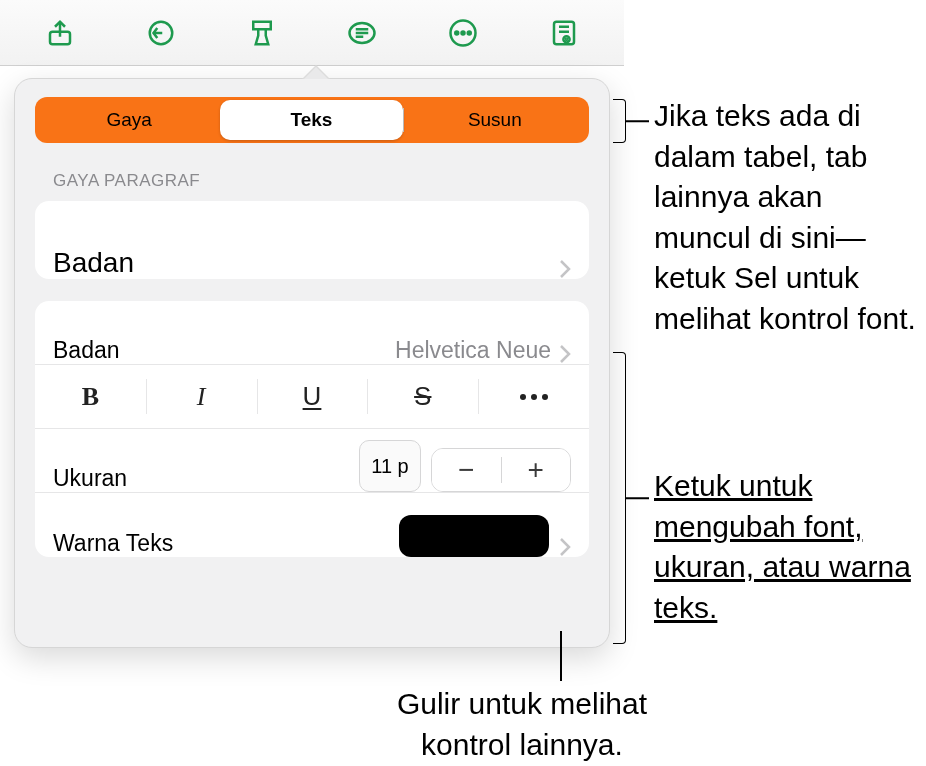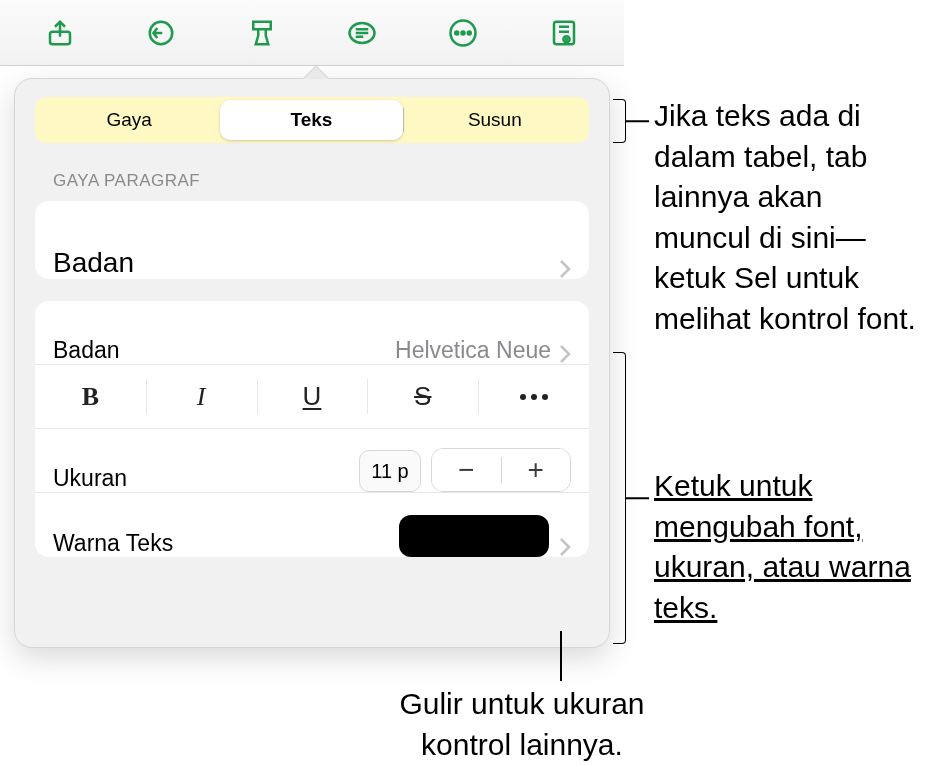--- a/index.html
+++ b/index.html
@@ -66,21 +66,21 @@
     border: 1px solid #d6d6d6;
     border-radius: 18px;
     box-shadow: 0 10px 30px rgba(0,0,0,0.15);
     padding: 18px 20px 0 20px;
     height: 570px;
     overflow: hidden;
   }
   
   .segmented {
     display: flex;
-    background: #fef9c3;
+    background: #f97316;
     border-radius: 12px;
     padding: 3px;
     height: 46px;
     position: relative;
   }
   .segment {
     flex: 1;
     display: flex;
     align-items: center;
     justify-content: center;
@@ -168,21 +168,21 @@
   .b-strike { text-decoration: line-through; font-weight: 500; }
   .more-dots {
     display:flex; gap:5px;
   }
   .more-dots span {
     width:6px; height:6px; border-radius:50%; background:#222;
   }
   
   .size-field {
     width: 62px;
-    height: 42px;
+    height: 52px;
     border: 1px solid #d6d6d7;
     border-radius: 10px;
     display:flex; align-items:center; justify-content:center;
     font-size: 20px;
     margin-left: auto;
     margin-right: 10px;
     background:#fafafa;
   }
   .stepper {
     display:flex;
@@ -393,13 +393,13 @@
 
 </div>
 
 <div class="bracket-top"></div>
 <div class="annotation" style="top:96px; left:654px;">Jika teks ada di dalam tabel, tab lainnya akan muncul di sini—ketuk Sel untuk melihat kontrol font.</div>
 
 <div class="bracket-mid"></div>
 <div class="annotation" style="top:466px; left:654px;text-decoration:underline;">Ketuk untuk mengubah font, ukuran, atau warna teks.</div>
 
 <div class="leader-line leader-scroll-v"></div>
-<div class="annotation" style="top:684px; left:382px; text-align:center; width:360px;">Gulir untuk ukuran kontrol lainnya.</div>
+<div class="annotation" style="top:684px; left:382px; text-align:center; width:360px;">Gulir untuk melihat kontrol lainnya.</div>
 
 </body></html>

